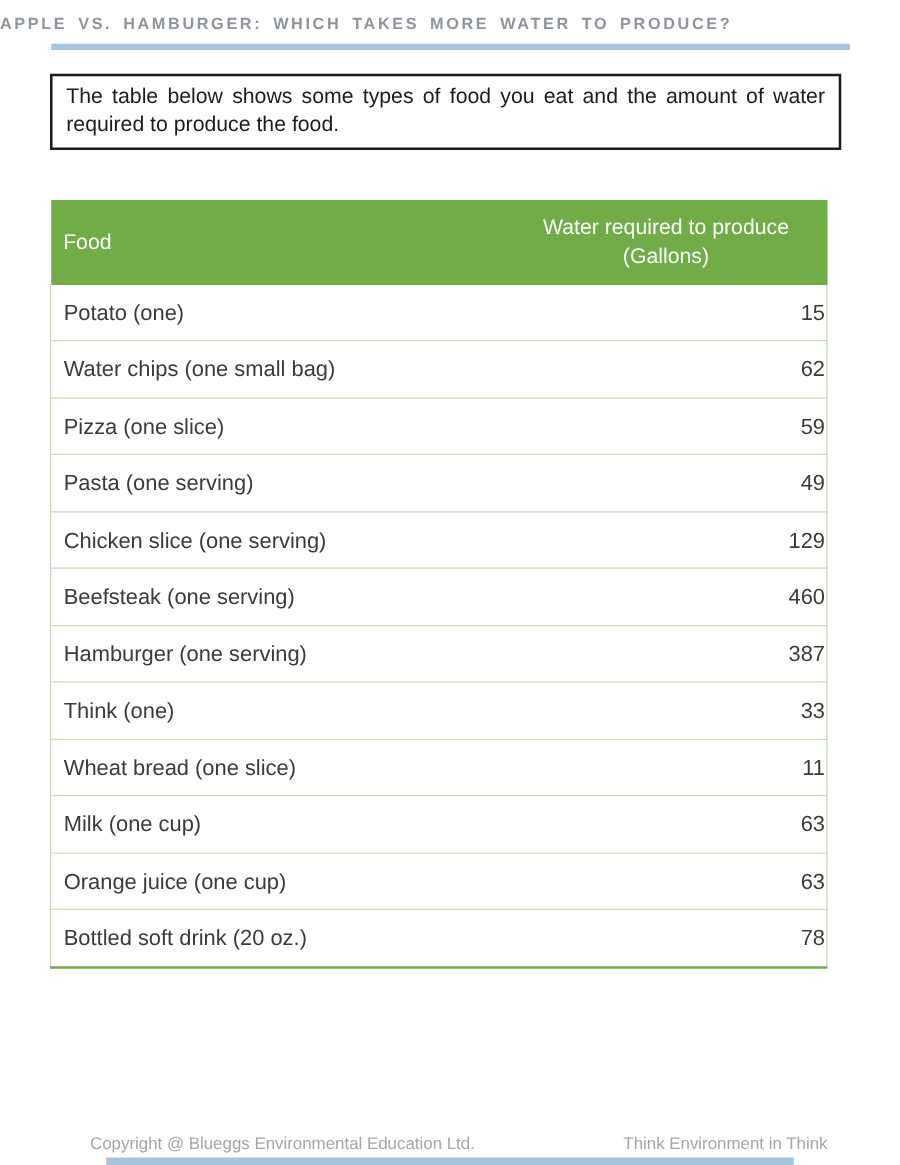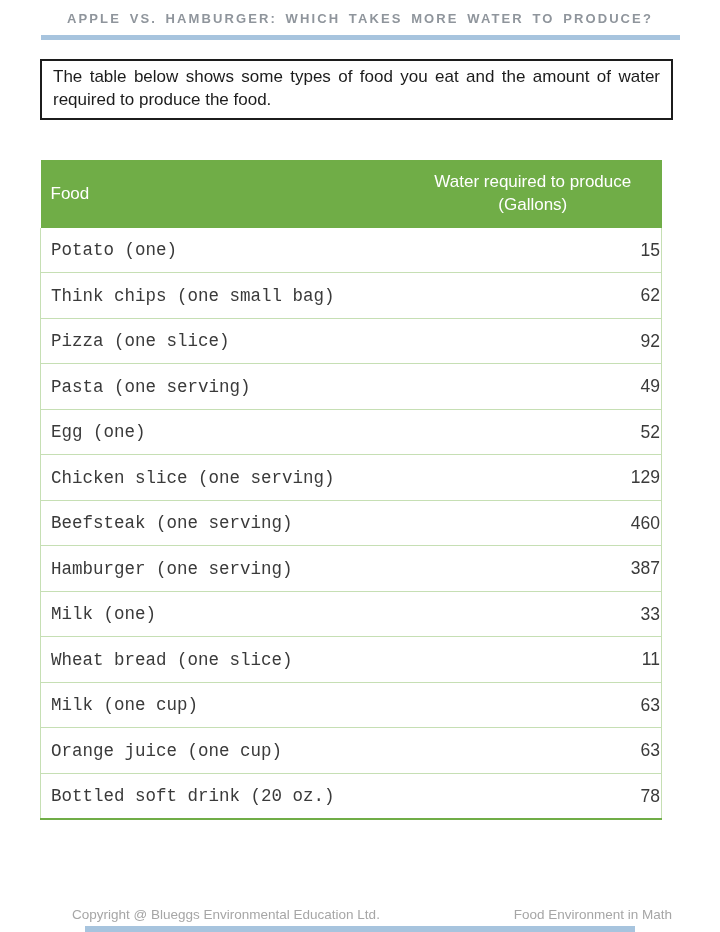--- a/index.html
+++ b/index.html
@@ -10,21 +10,20 @@
   }
   .page {
     position: relative;
     width: 720px;
     height: 932px;
     background: #ffffff;
     overflow: hidden;
   }
   .page-title {
     padding-top: 11px;
-    text-align: center;
     font-size: 13px;
     font-weight: bold;
     letter-spacing: 2.1px;
     word-spacing: 3px;
     color: var(--title_gray, #8f959c);
     text-transform: uppercase;
   }
   .title-rule {
     height: 5px;
     margin: 9px 40px 0 41px;
@@ -71,33 +70,32 @@
     height: 42.5px;
     font-size: 17.5px;
     color: #3a3a3a;
     border-bottom: 1px solid var(--row_border_green, #c6dfb4);
     background: #ffffff;
   }
   td.food-cell {
     text-align: left;
     padding-left: 10px;
     border-left: 1px solid var(--row_border_green, #c6dfb4);
-    font-family: Liberation Mono, monospace;
   }
   td.value-cell {
     text-align: right;
     border-right: 1px solid var(--row_border_green, #c6dfb4);
   }
   table.water-table tbody tr:last-child td {
     border-bottom: 2px solid var(--header_green, #70ad47);
   }
   .footer {
     position: absolute;
     left: 72px;
-    right: 48px;
+    right: 58px;
     bottom: 10px;
     display: flex;
     justify-content: space-between;
     align-items: baseline;
     font-size: 13.5px;
     color: var(--footer_gray, #a6a6a6);
   }
   .bottom-rule {
     position: absolute;
     bottom: 0;
@@ -127,49 +125,45 @@
         <th class="food-col">Food</th>
         <th class="water-col"><span>Water required to produce</span><br><span>(Gallons)</span></th>
       </tr>
     </thead>
     <tbody id="rows">
         <tr>
           <td class="food-cell">Potato (one)</td>
           <td class="value-cell">15</td>
         </tr>
         <tr>
-          <td class="food-cell">Think chips  (one small bag)</td>
+          <td class="food-cell">Water chips  (one small bag)</td>
           <td class="value-cell">62</td>
         </tr>
         <tr>
           <td class="food-cell">Pizza (one slice)</td>
-          <td class="value-cell">92</td>
+          <td class="value-cell">59</td>
         </tr>
         <tr>
           <td class="food-cell">Pasta (one serving)</td>
           <td class="value-cell">49</td>
-        </tr>
-        <tr>
-          <td class="food-cell">Egg (one)</td>
-          <td class="value-cell">52</td>
         </tr>
         <tr>
           <td class="food-cell">Chicken slice (one serving)</td>
           <td class="value-cell">129</td>
         </tr>
         <tr>
           <td class="food-cell">Beefsteak (one serving)</td>
           <td class="value-cell">460</td>
         </tr>
         <tr>
           <td class="food-cell">Hamburger (one serving)</td>
           <td class="value-cell">387</td>
         </tr>
         <tr>
-          <td class="food-cell">Milk (one)</td>
+          <td class="food-cell">Think (one)</td>
           <td class="value-cell">33</td>
         </tr>
         <tr>
           <td class="food-cell">Wheat bread (one slice)</td>
           <td class="value-cell">11</td>
         </tr>
         <tr>
           <td class="food-cell">Milk (one cup)</td>
           <td class="value-cell">63</td>
         </tr>
@@ -179,18 +173,18 @@
         </tr>
         <tr>
           <td class="food-cell">Bottled soft drink (20 oz.)</td>
           <td class="value-cell">78</td>
         </tr>
       </tbody>
   </table>
 
   <div class="footer">
     <span>Copyright @ Blueggs Environmental Education Ltd.</span>
-    <span>Food Environment in Math</span>
+    <span>Think Environment in Think</span>
   </div>
 
   <div class="bottom-rule"></div>
 
 </div>
 
 </body></html>

